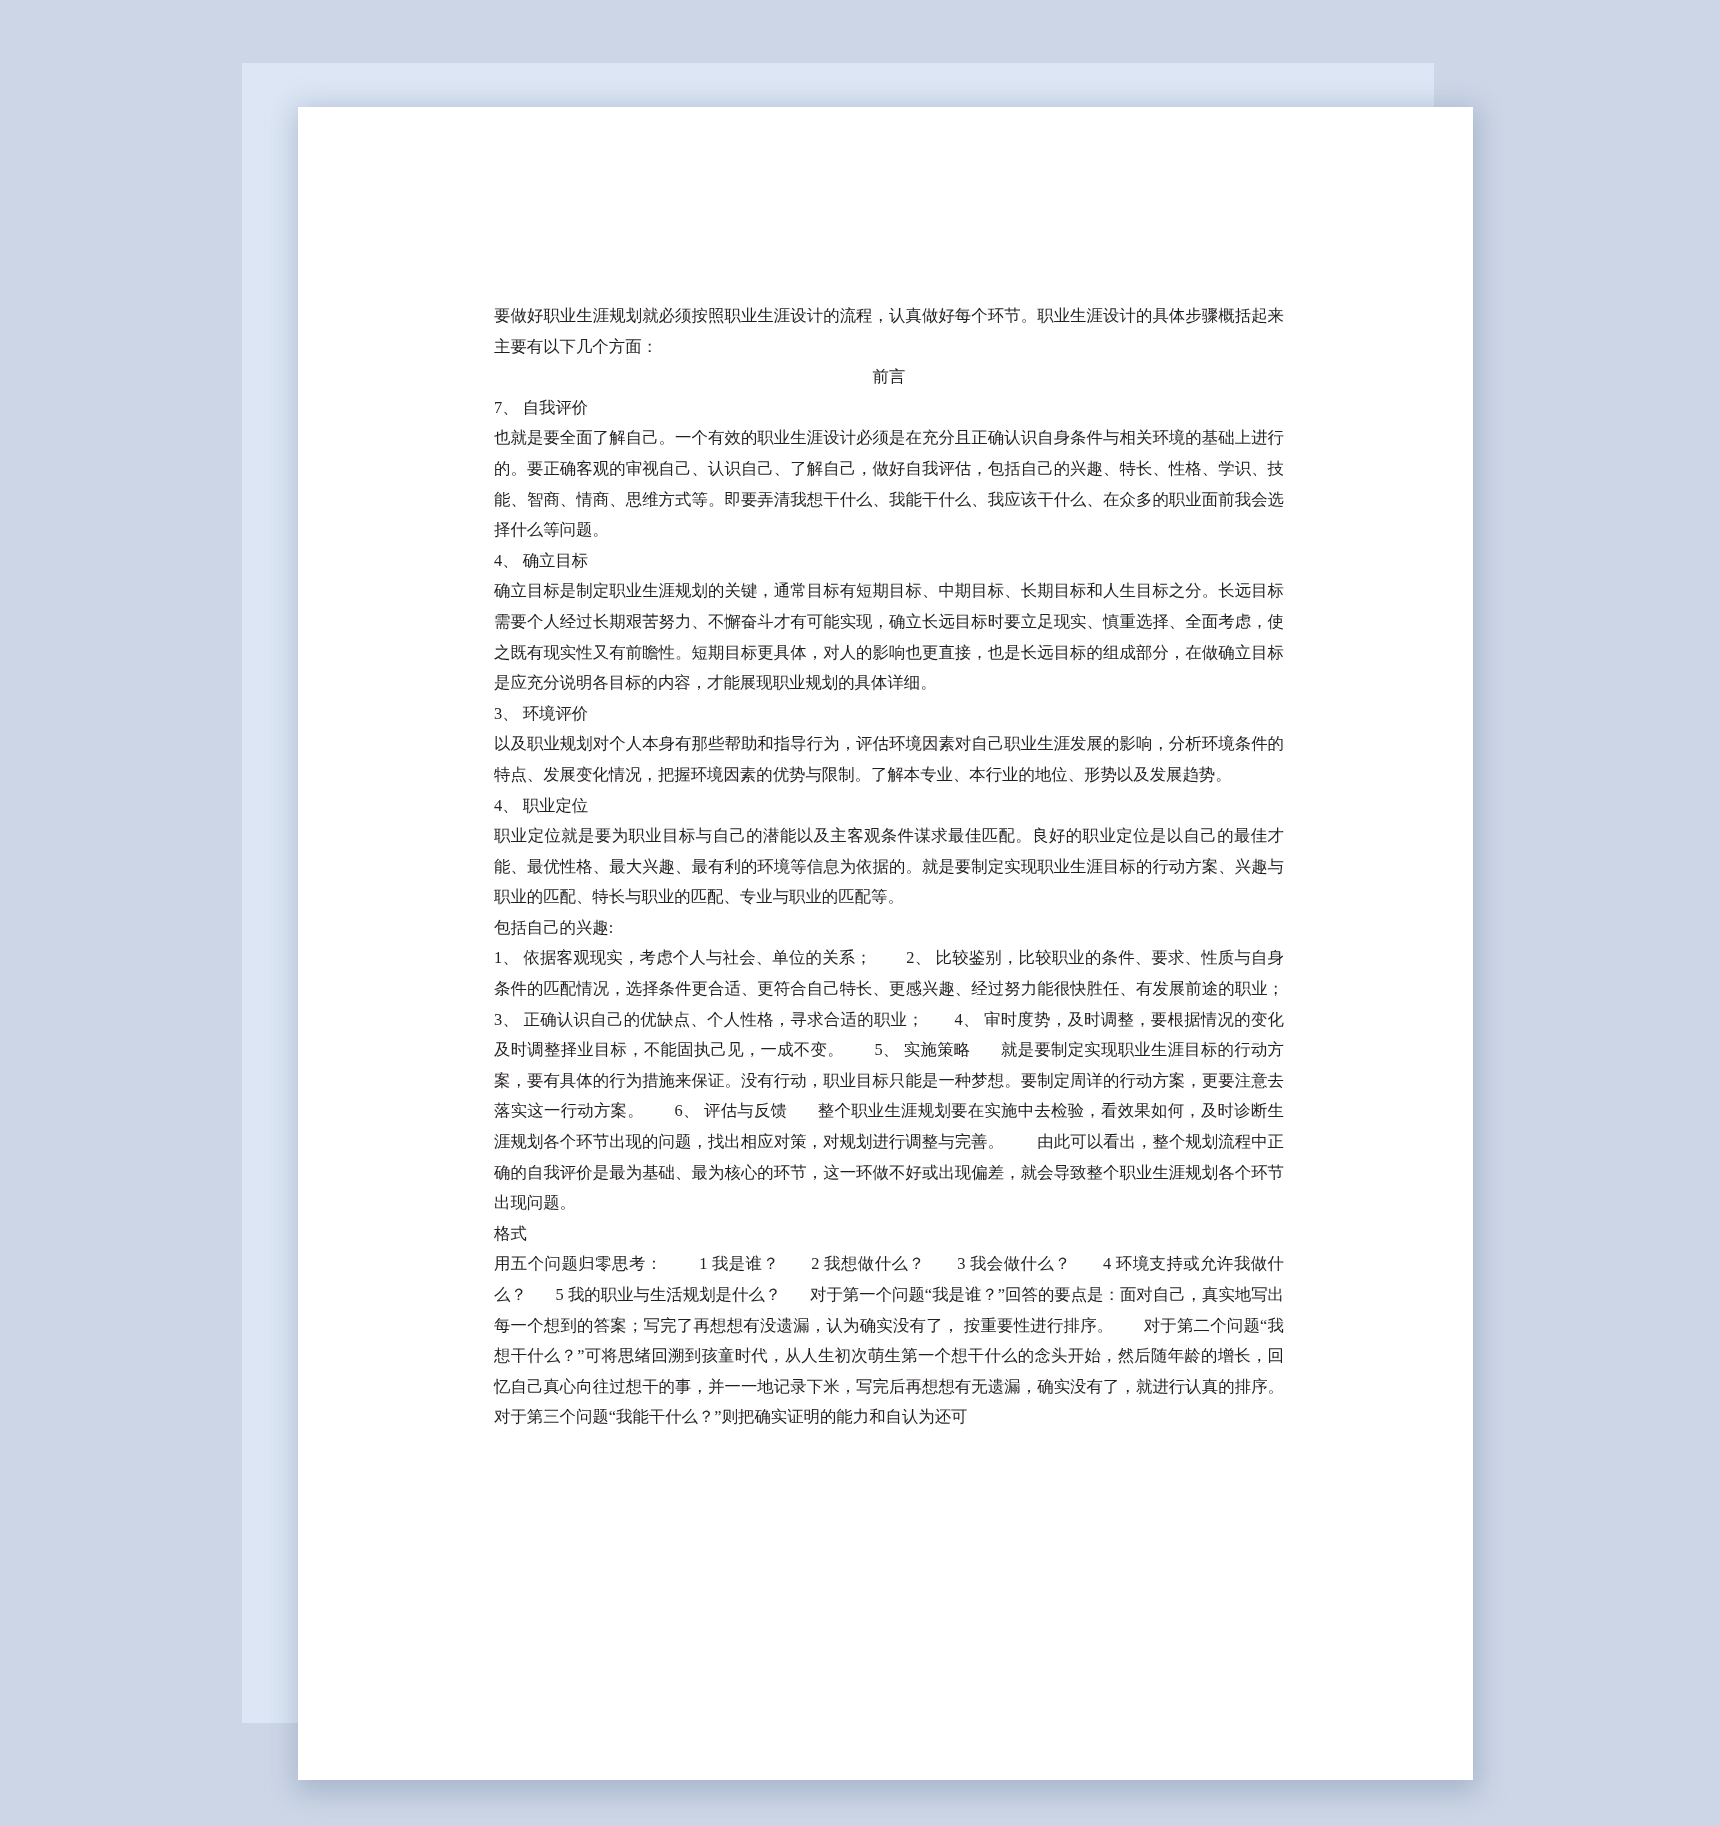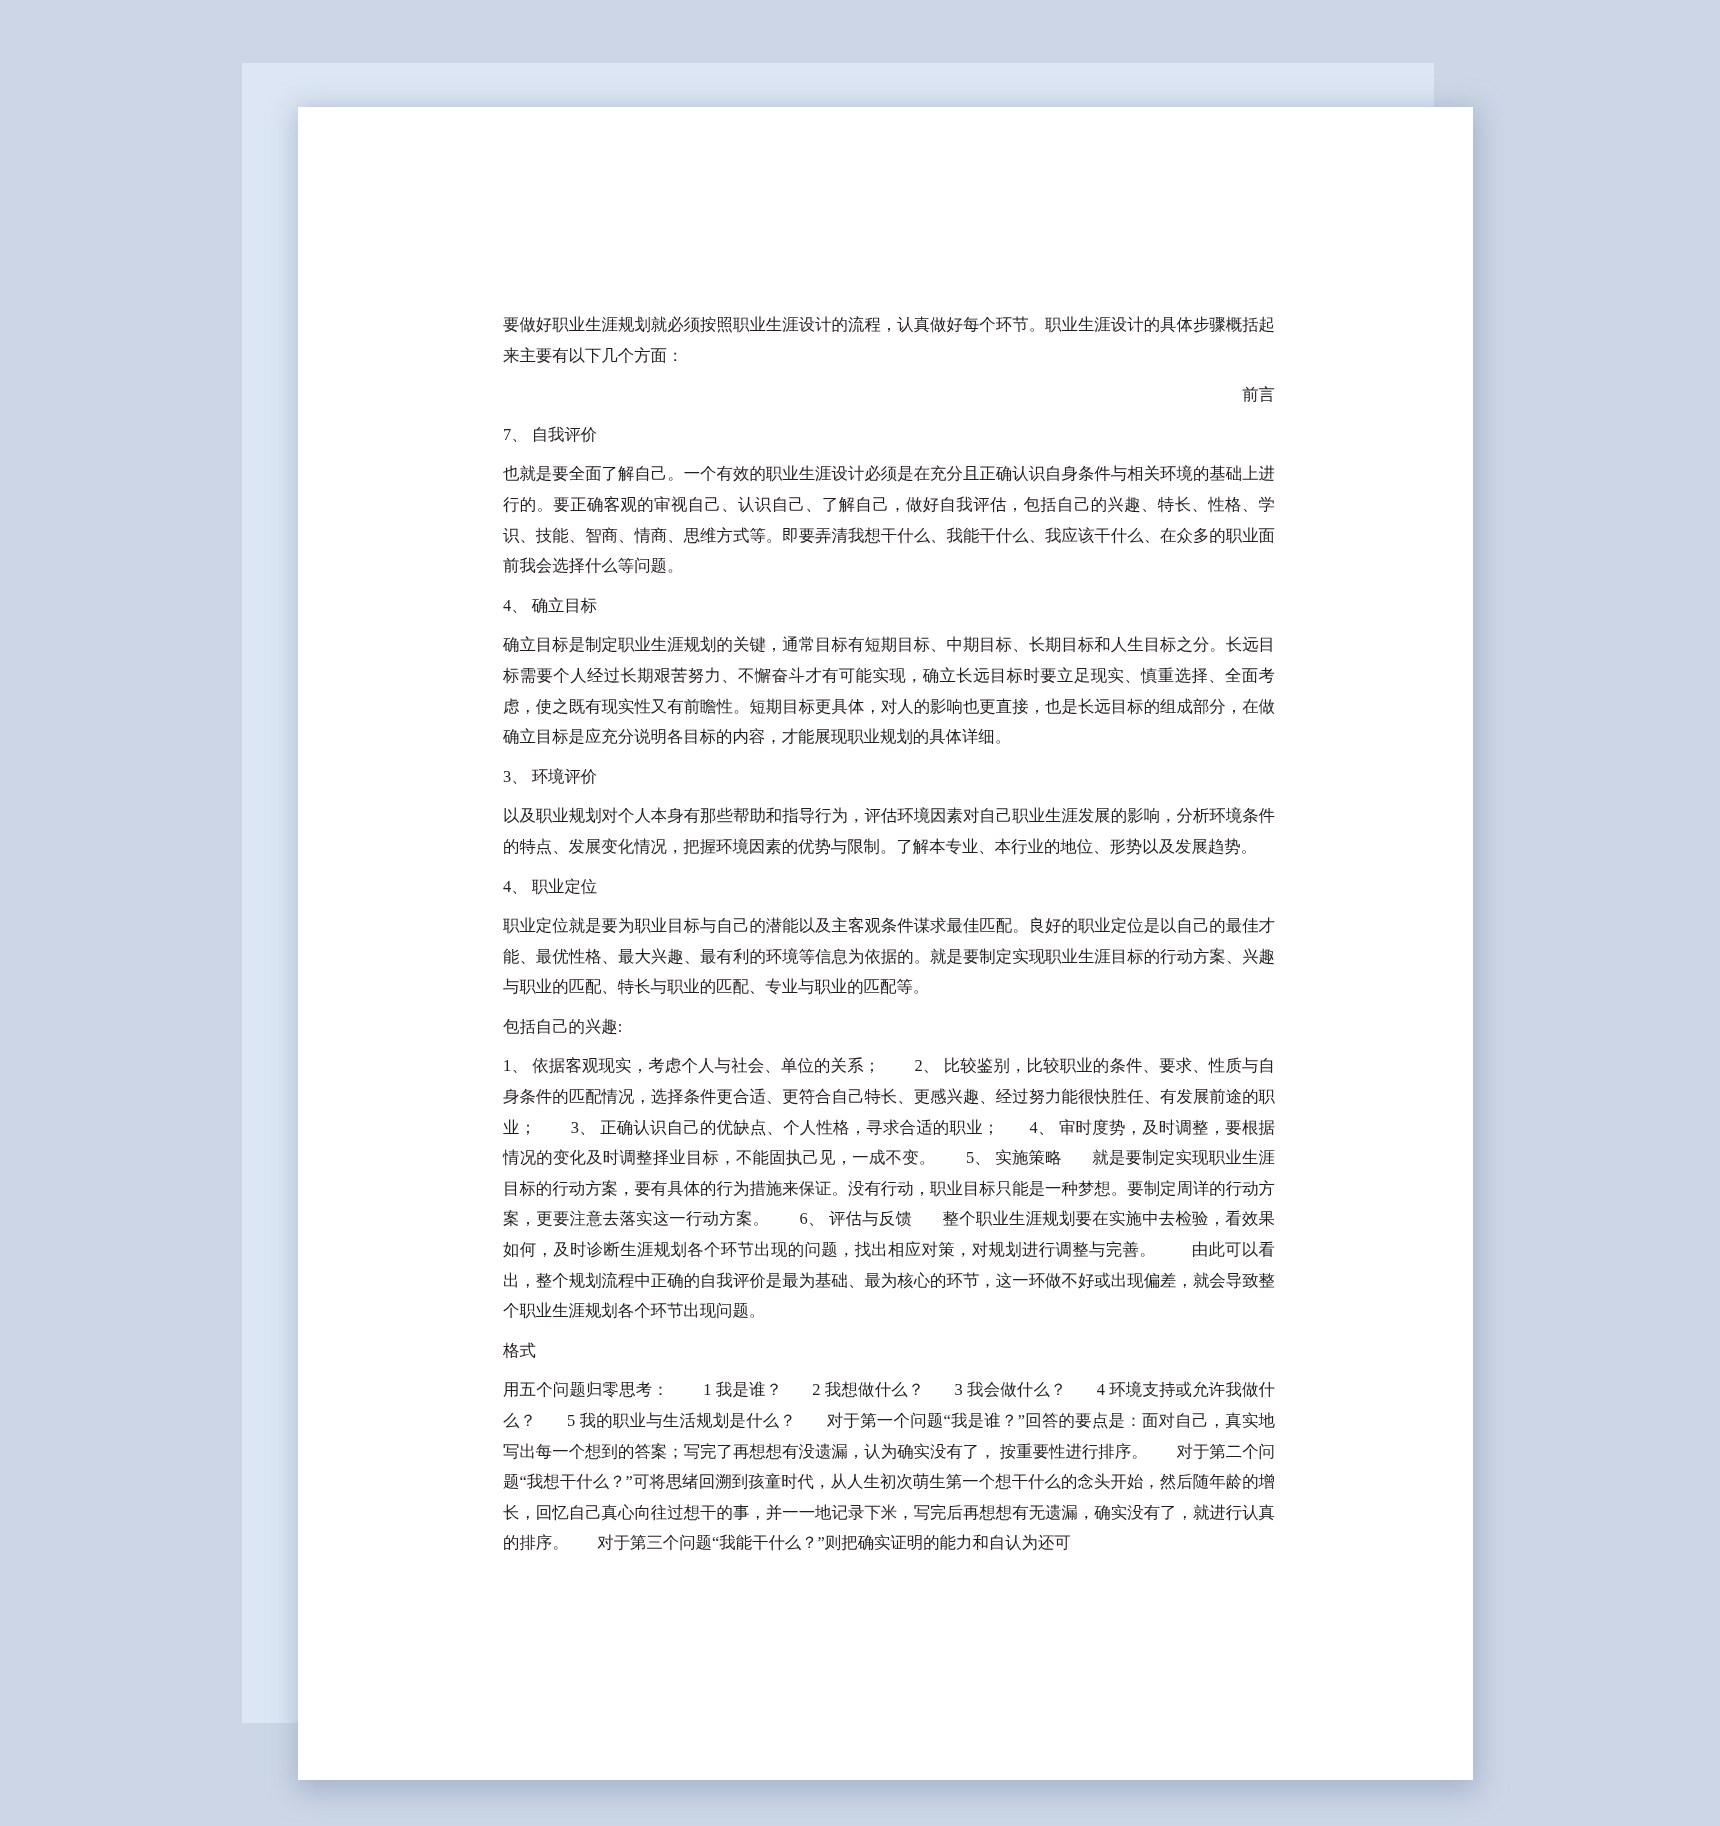--- a/index.html
+++ b/index.html
@@ -52,25 +52,25 @@
     left: 196px;
     top: 194px;
     width: 790px;
     font-size: 16.4px;
     line-height: 30.6px;
     color: #231f20;
     text-align: justify;
     text-justify: inter-ideograph;
   }
   .doc-body p {
-    margin: 9px;
+    margin: 0;
     text-indent: 0;
   }
   .p-center {
-    text-align: right;
+    text-align: center;
   }
   .p-indent {
     text-indent: 2em;
   }
   .nowrap-inline {
     white-space: pre-wrap;
   }
 </style>
 </head>
 <body>

